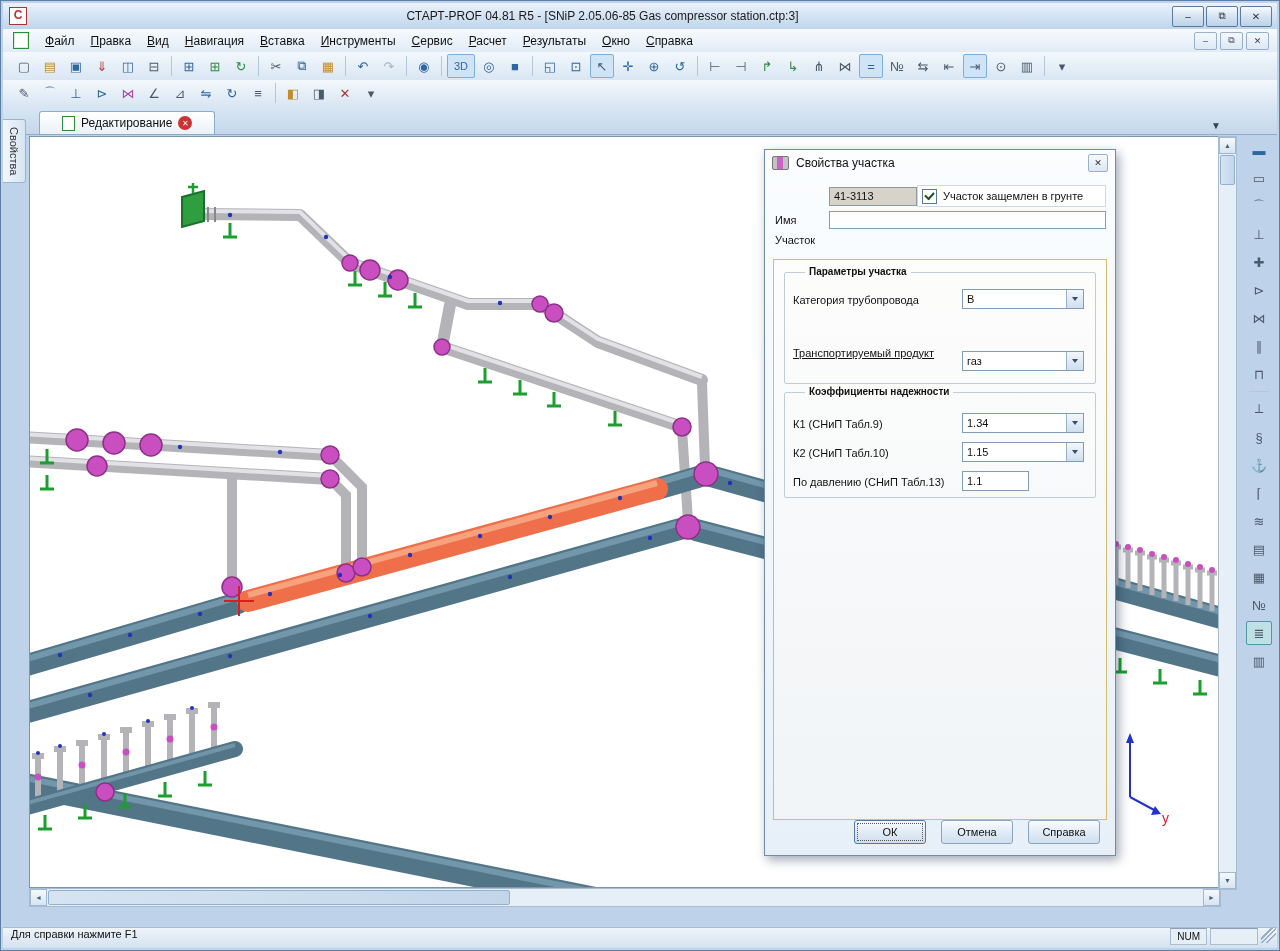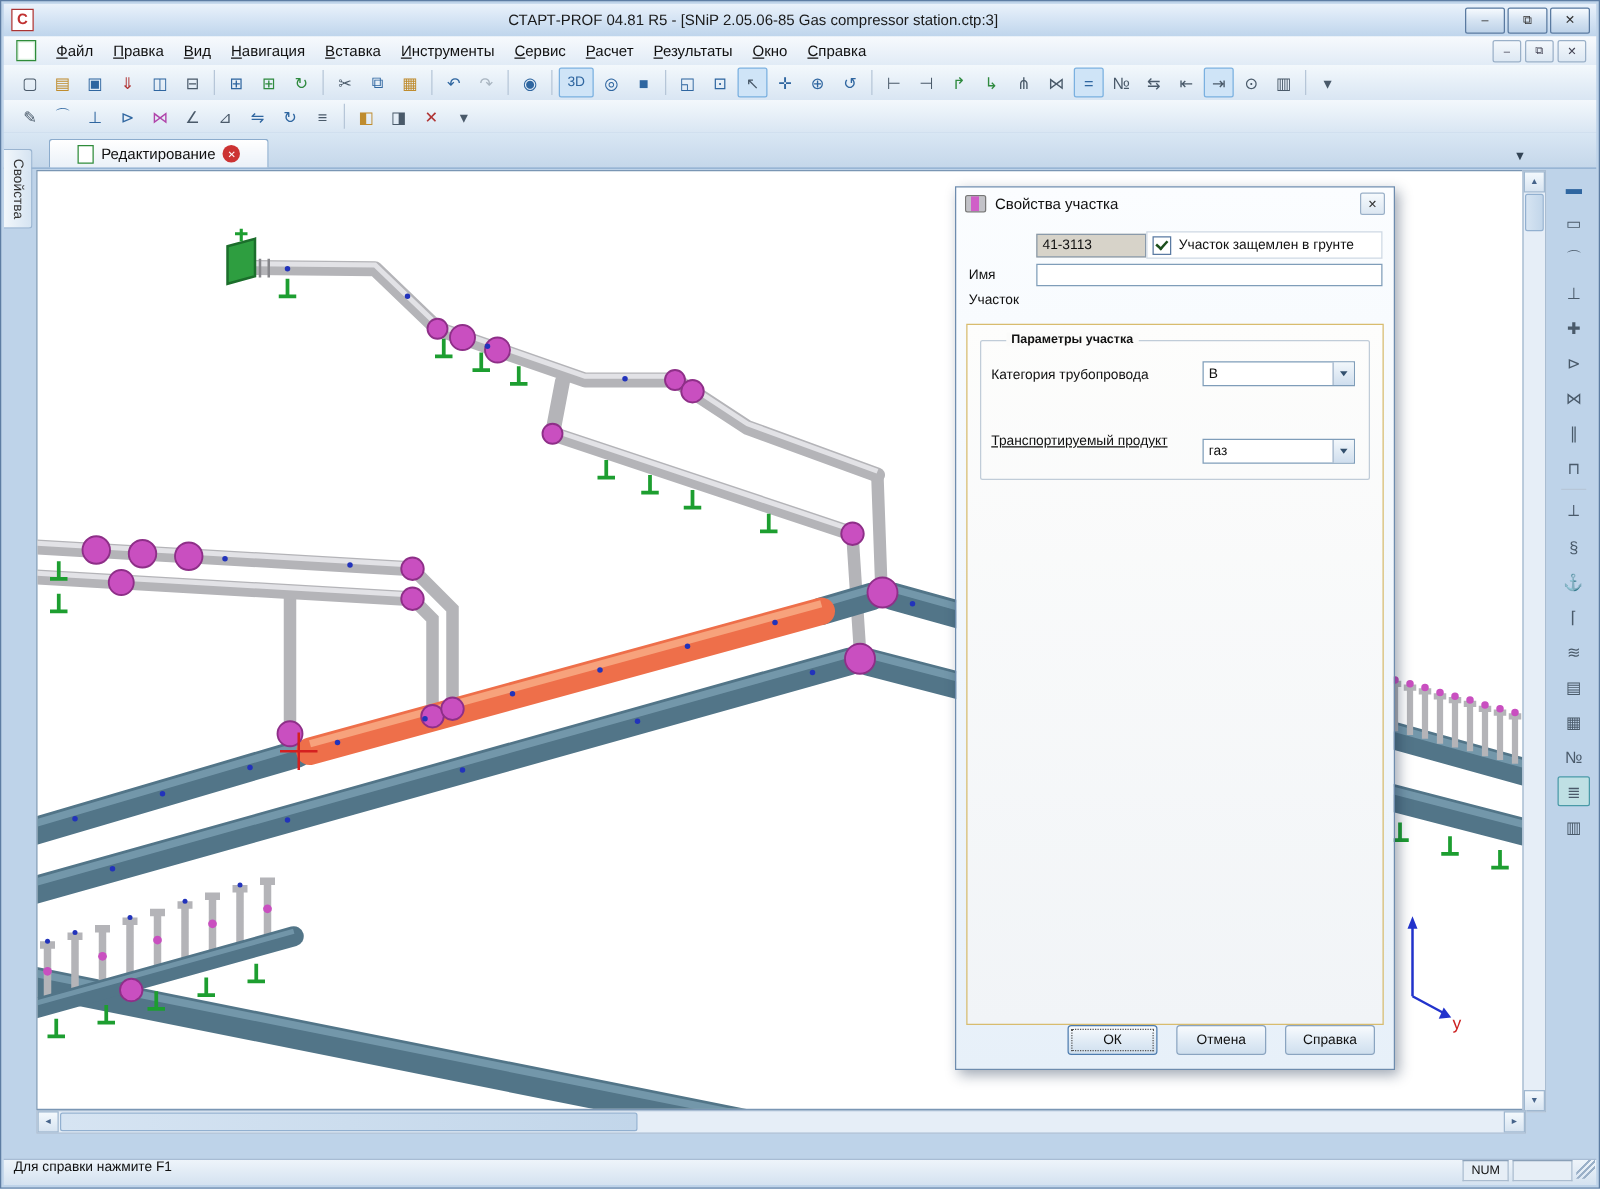--- a/index.html
+++ b/index.html
@@ -471,20 +471,35 @@
           <span class="combo-val">В</span>
           <span class="combo-btn"></span>
         </div>
         <span class="dlg-label" style="top:74px;text-decoration:underline;">Транспортируемый продукт</span>
         <div class="combo" style="top:78px;">
           <span class="combo-val">газ</span>
           <span class="combo-btn"></span>
         </div>
       </div>
 
+      <div class="grp grp2">
+        <span class="grp-title">Коэффициенты надежности</span>
+        <span class="dlg-label" style="top:25px;">К1 (СНиП Табл.9)</span>
+        <div class="combo" style="top:20px;">
+          <span class="combo-val">1.34</span>
+          <span class="combo-btn"></span>
+        </div>
+        <span class="dlg-label" style="top:54px;">К2 (СНиП Табл.10)</span>
+        <div class="combo" style="top:49px;">
+          <span class="combo-val">1.15</span>
+          <span class="combo-btn"></span>
+        </div>
+        <span class="dlg-label" style="top:83px;">По давлению (СНиП Табл.13)</span>
+        <div class="mini-input" style="top:78px;">1.1</div>
+      </div>
     </div>
 
     <div class="dlg-buttons">
       <div class="btn default">ОК</div>
       <div class="btn">Отмена</div>
       <div class="btn">Справка</div>
     </div>
   </div>
 
 </div>

